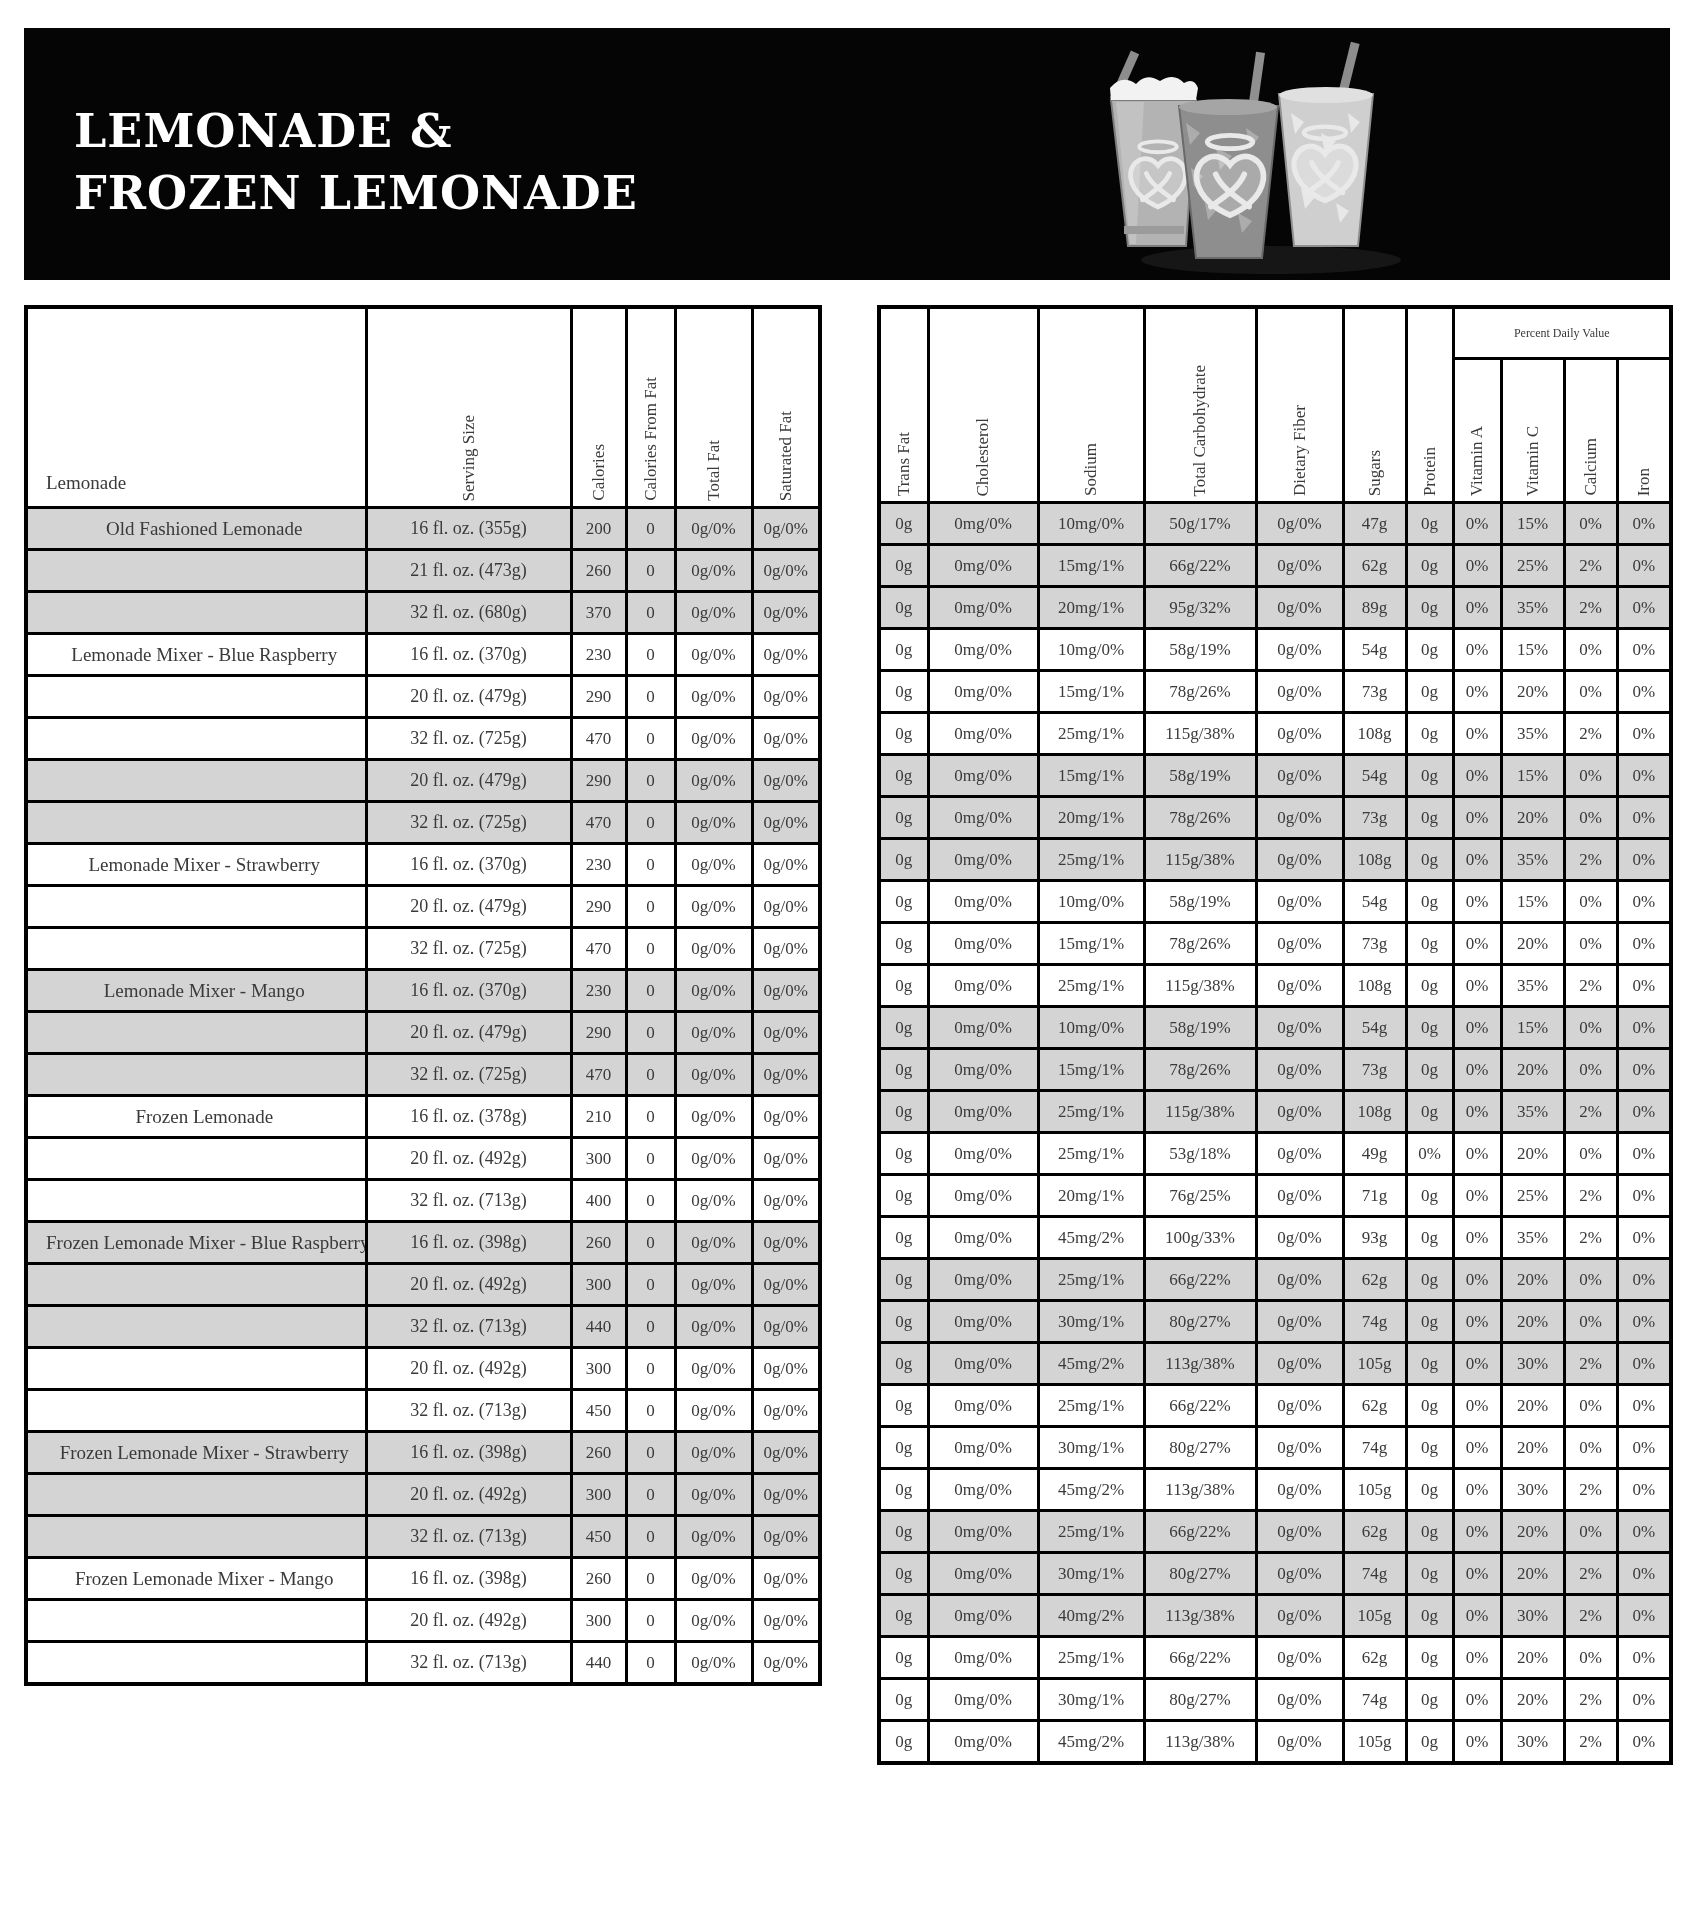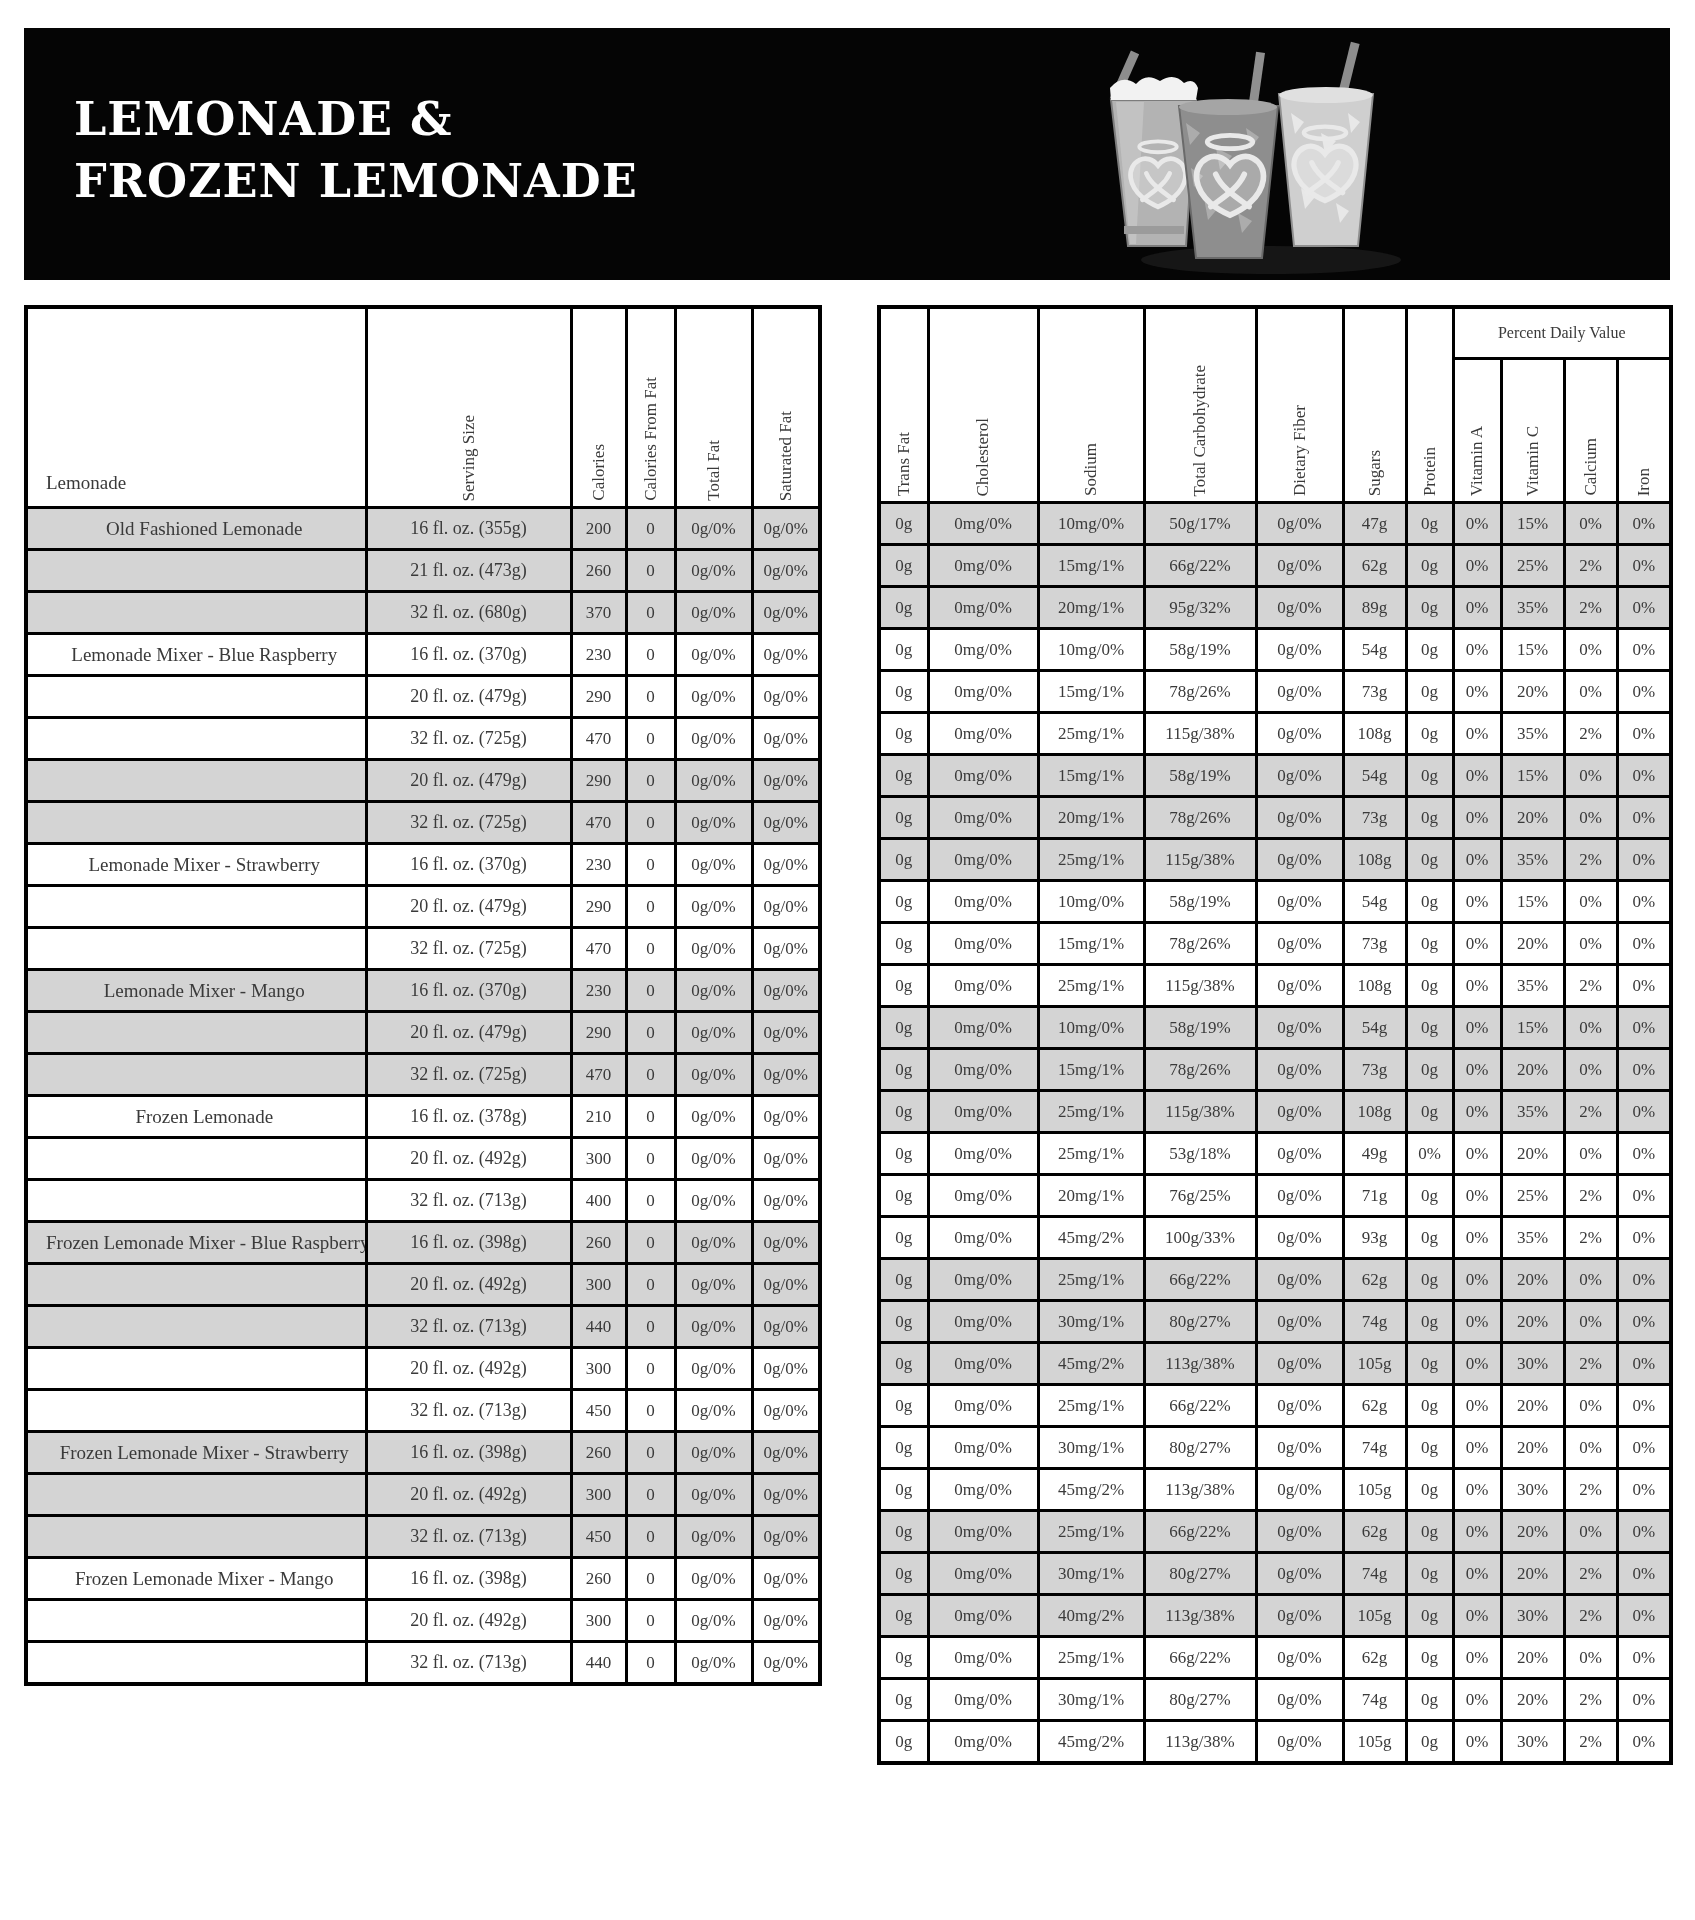--- a/index.html
+++ b/index.html
@@ -1,36 +1,36 @@
 <!DOCTYPE html>
 <html><head>
 <meta charset="utf-8">
 <style>
   html,body{margin:0;padding:0;background:#ffffff;}
   .page{position:relative;width:1695px;height:1920px;background:#ffffff;
         font-family:"Liberation Serif",serif;color:#3a3a3a;overflow:hidden;}
 
   
   .banner{position:absolute;left:24px;top:28px;width:1646px;height:252px;background:#050505;}
-  .title{position:absolute;left:50px;top:60px;font-family:"DejaVu Serif",serif;
+  .title{position:absolute;left:50px;top:72px;font-family:"DejaVu Serif",serif;
          font-weight:bold;font-size:46px;line-height:62px;letter-spacing:1px;color:#ffffff;}
   .cups-svg{position:absolute;left:1086px;top:28px;}
 
   
   table.ntab{position:absolute;top:305px;border-collapse:collapse;table-layout:fixed;
              border:4px solid #000;background:#fff;}
   .tbl-left{left:24px;width:794px;border-radius:26px;}
   .tbl-right{left:877px;width:792px;}
   .ntab th,.ntab td{border:3px solid #000;overflow:hidden;}
   .ntab thead th{background:#ffffff;font-weight:normal;color:#3a3a3a;}
   th.corner{vertical-align:bottom;text-align:left;padding:0 0 12px 18px;font-size:19px;}
   th.rot{vertical-align:bottom;text-align:center;}
   th.rot span{display:inline-block;writing-mode:vertical-rl;transform:rotate(180deg);
               font-size:17px;line-height:1.05;padding-bottom:12px;white-space:nowrap;}
-  th.pdv{height:46px;background:#d4d4d4;font-size:16px;text-align:center;}
+  th.pdv{height:46px;background:#d4d4d4;font-size:12px;text-align:center;}
   .lhead th{height:185px;}
   .rhead2 th{height:139px;}
   .ntab td{height:39px;font-size:17px;text-align:center;padding:0 2px;color:#3a3a3a;}
   td.name{text-align:center;padding-left:18px;font-size:19px;white-space:nowrap;}
   td.serving{font-size:18px;margin-left:24px;}
   tr.shaded td{background:#d4d4d4;}
 </style>
 </head>
 <body>
 

